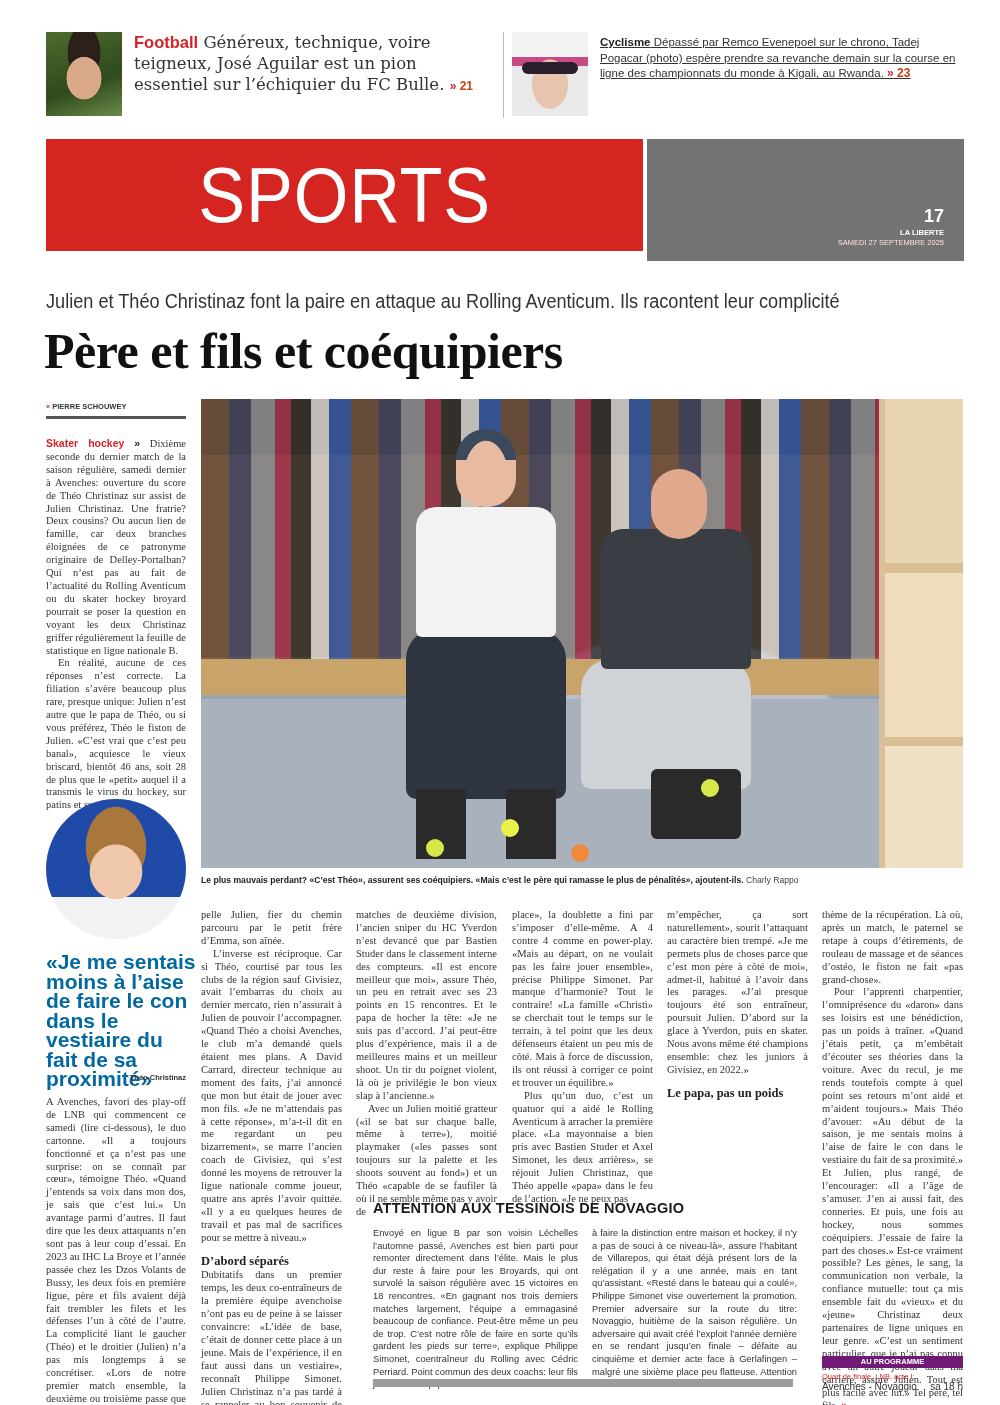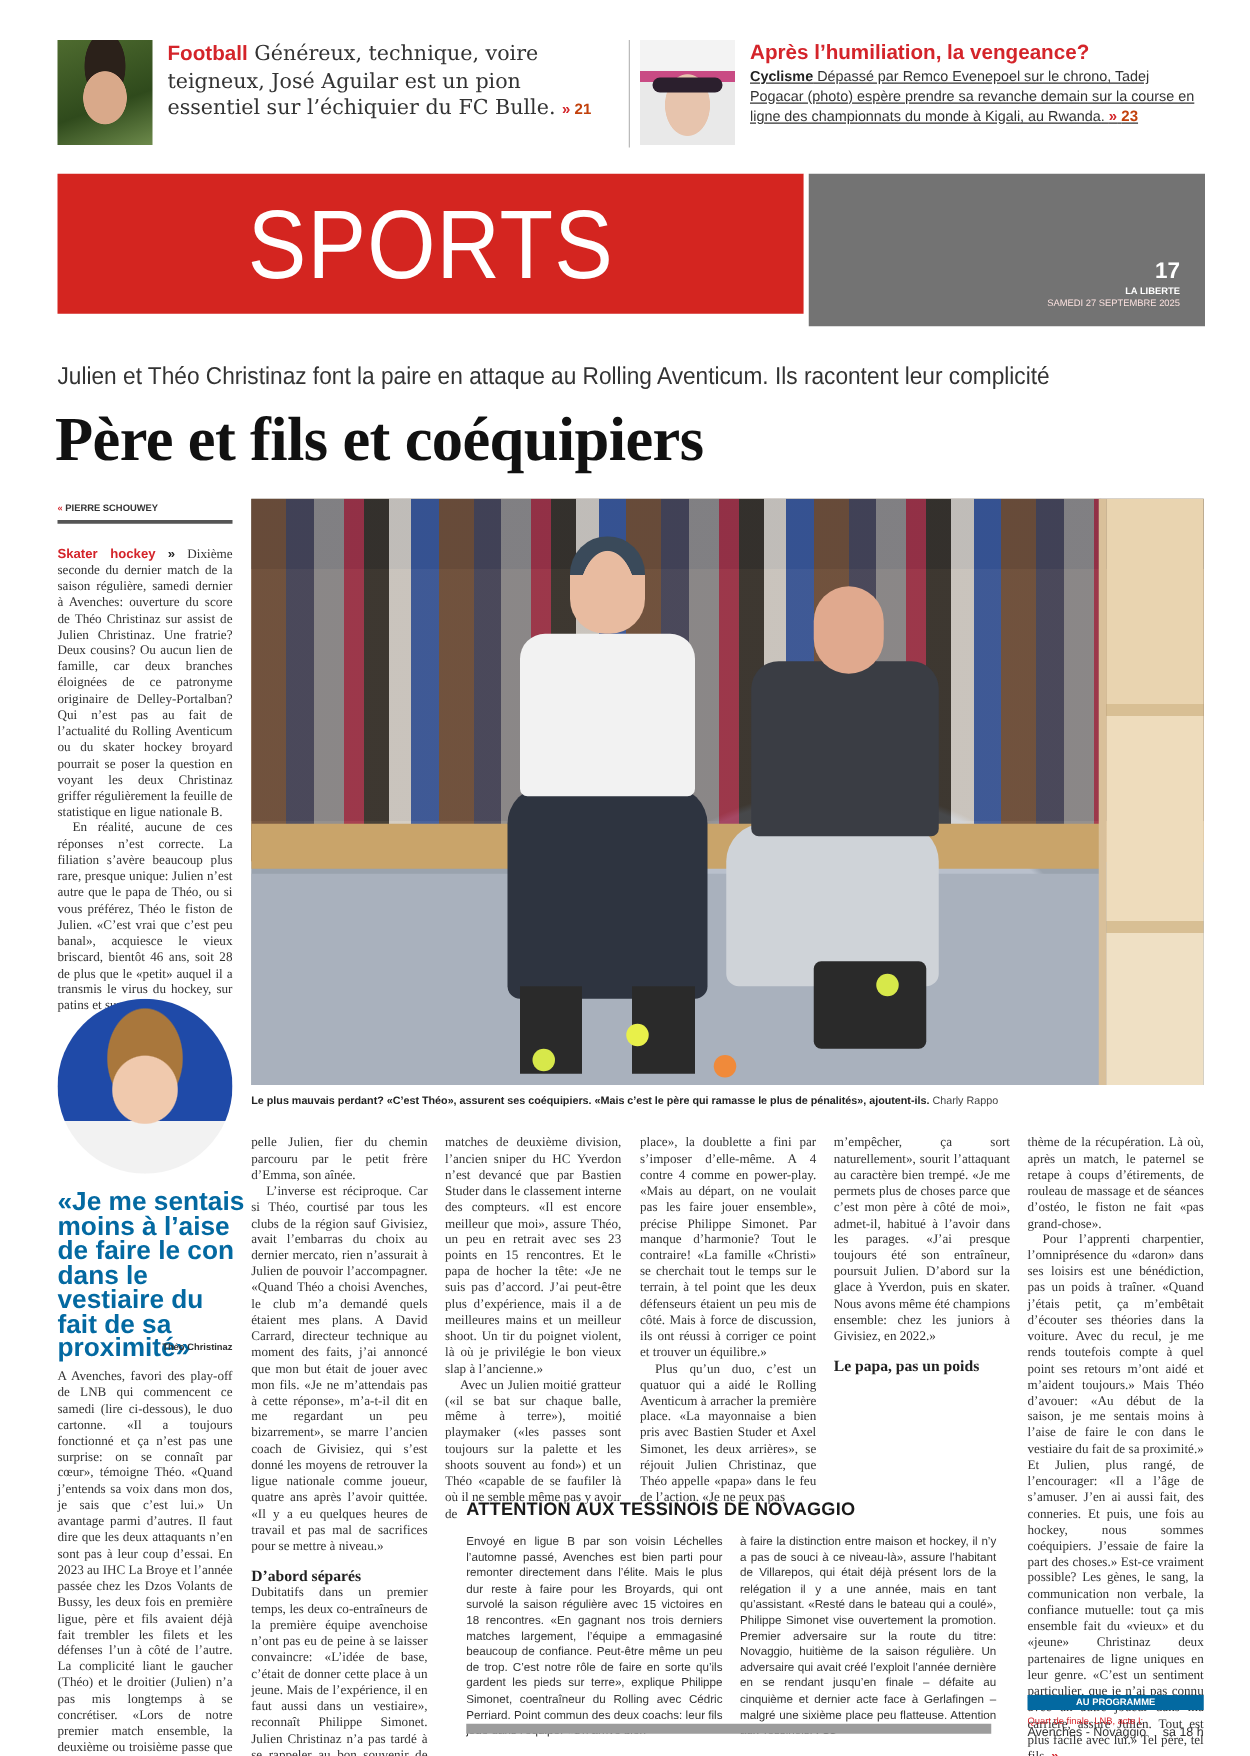--- a/index.html
+++ b/index.html
@@ -78,38 +78,37 @@
   .pullquote { position: absolute; top: 952px; left: 46px; width: 150px; font-family: Liberation Sans, sans-serif; font-weight: bold; color: #0369a1; font-size: 21px; line-height: 19.5px; }
   .pullquote-author { position: absolute; top: 1073px; left: 46px; width: 140px; text-align: right; font-family: "Liberation Sans", sans-serif; font-weight: bold; font-size: 7.5px; color: #333; }
 
   
   .box-title { position: absolute; top: 1200px; left: 373px; font-family: "Liberation Sans", sans-serif; font-weight: bold; font-size: 14.5px; color: #1a1a1a; letter-spacing: 0.2px; white-space: nowrap; }
   .box-col { position: absolute; top: 1227px; width: 205px; font-family: "Liberation Sans", sans-serif; font-size: 9.3px; line-height: 12.6px; color: #333; text-align: justify; }
   .box-col .sig { font-weight: bold; font-size: 8px; }
   .box-rule { position: absolute; top: 1379px; left: 373px; width: 420px; height: 8px; background: #9c9c9c; }
 
   
-  .prog-bar { position: absolute; top: 1356px; left: 822px; width: 141px; height: 12px; background: #0369a1; color: #fff; font-family: "Liberation Sans", sans-serif; font-weight: bold; font-size: 7.5px; text-align: center; line-height: 12px; }
+  .prog-bar { position: absolute; top: 1356px; left: 822px; width: 141px; height: 12px; background: #701a75; color: #fff; font-family: "Liberation Sans", sans-serif; font-weight: bold; font-size: 7.5px; text-align: center; line-height: 12px; }
   .prog-line1 { position: absolute; top: 1372px; left: 822px; font-family: "Liberation Sans", sans-serif; font-size: 7.5px; color: #d4242a; }
   .prog-line2 { position: absolute; top: 1381px; left: 822px; width: 141px; font-family: "Liberation Sans", sans-serif; font-size: 10px; color: #333; display: flex; justify-content: space-between; }
 </style>
 </head>
 <body>
 
 <div class="teaser teaser-left">
   <div class="thumb thumb-aguilar"></div>
   <div class="teaser-text">
     <span class="kicker-red">Football</span><span> Généreux, technique, voire teigneux, José Aguilar est un pion essentiel sur l’échiquier du FC Bulle. </span><span class="pageref"><span>»</span> <b>21</b></span>
   </div>
 </div>
 
 <div class="teaser teaser-right">
   <div class="thumb thumb-pogacar"></div>
   <div class="teaser-text">
-    <div class="teaser-title">Après l’humiliation, la vengeance?</div>
     <div class="teaser-body"><span class="kb">Cyclisme</span><span> Dépassé par Remco Evenepoel sur le chrono, Tadej Pogacar (photo) espère prendre sa revanche demain sur la course en ligne des  championnats du monde à Kigali, au Rwanda. </span><span class="pageref"><span>»</span> <b>23</b></span></div>
   </div>
 </div>
 
 <div class="banner">
   <div class="banner-main">
     <span>SPORTS</span>
   </div>
   <div class="banner-gap"></div>
   <div class="banner-side">

